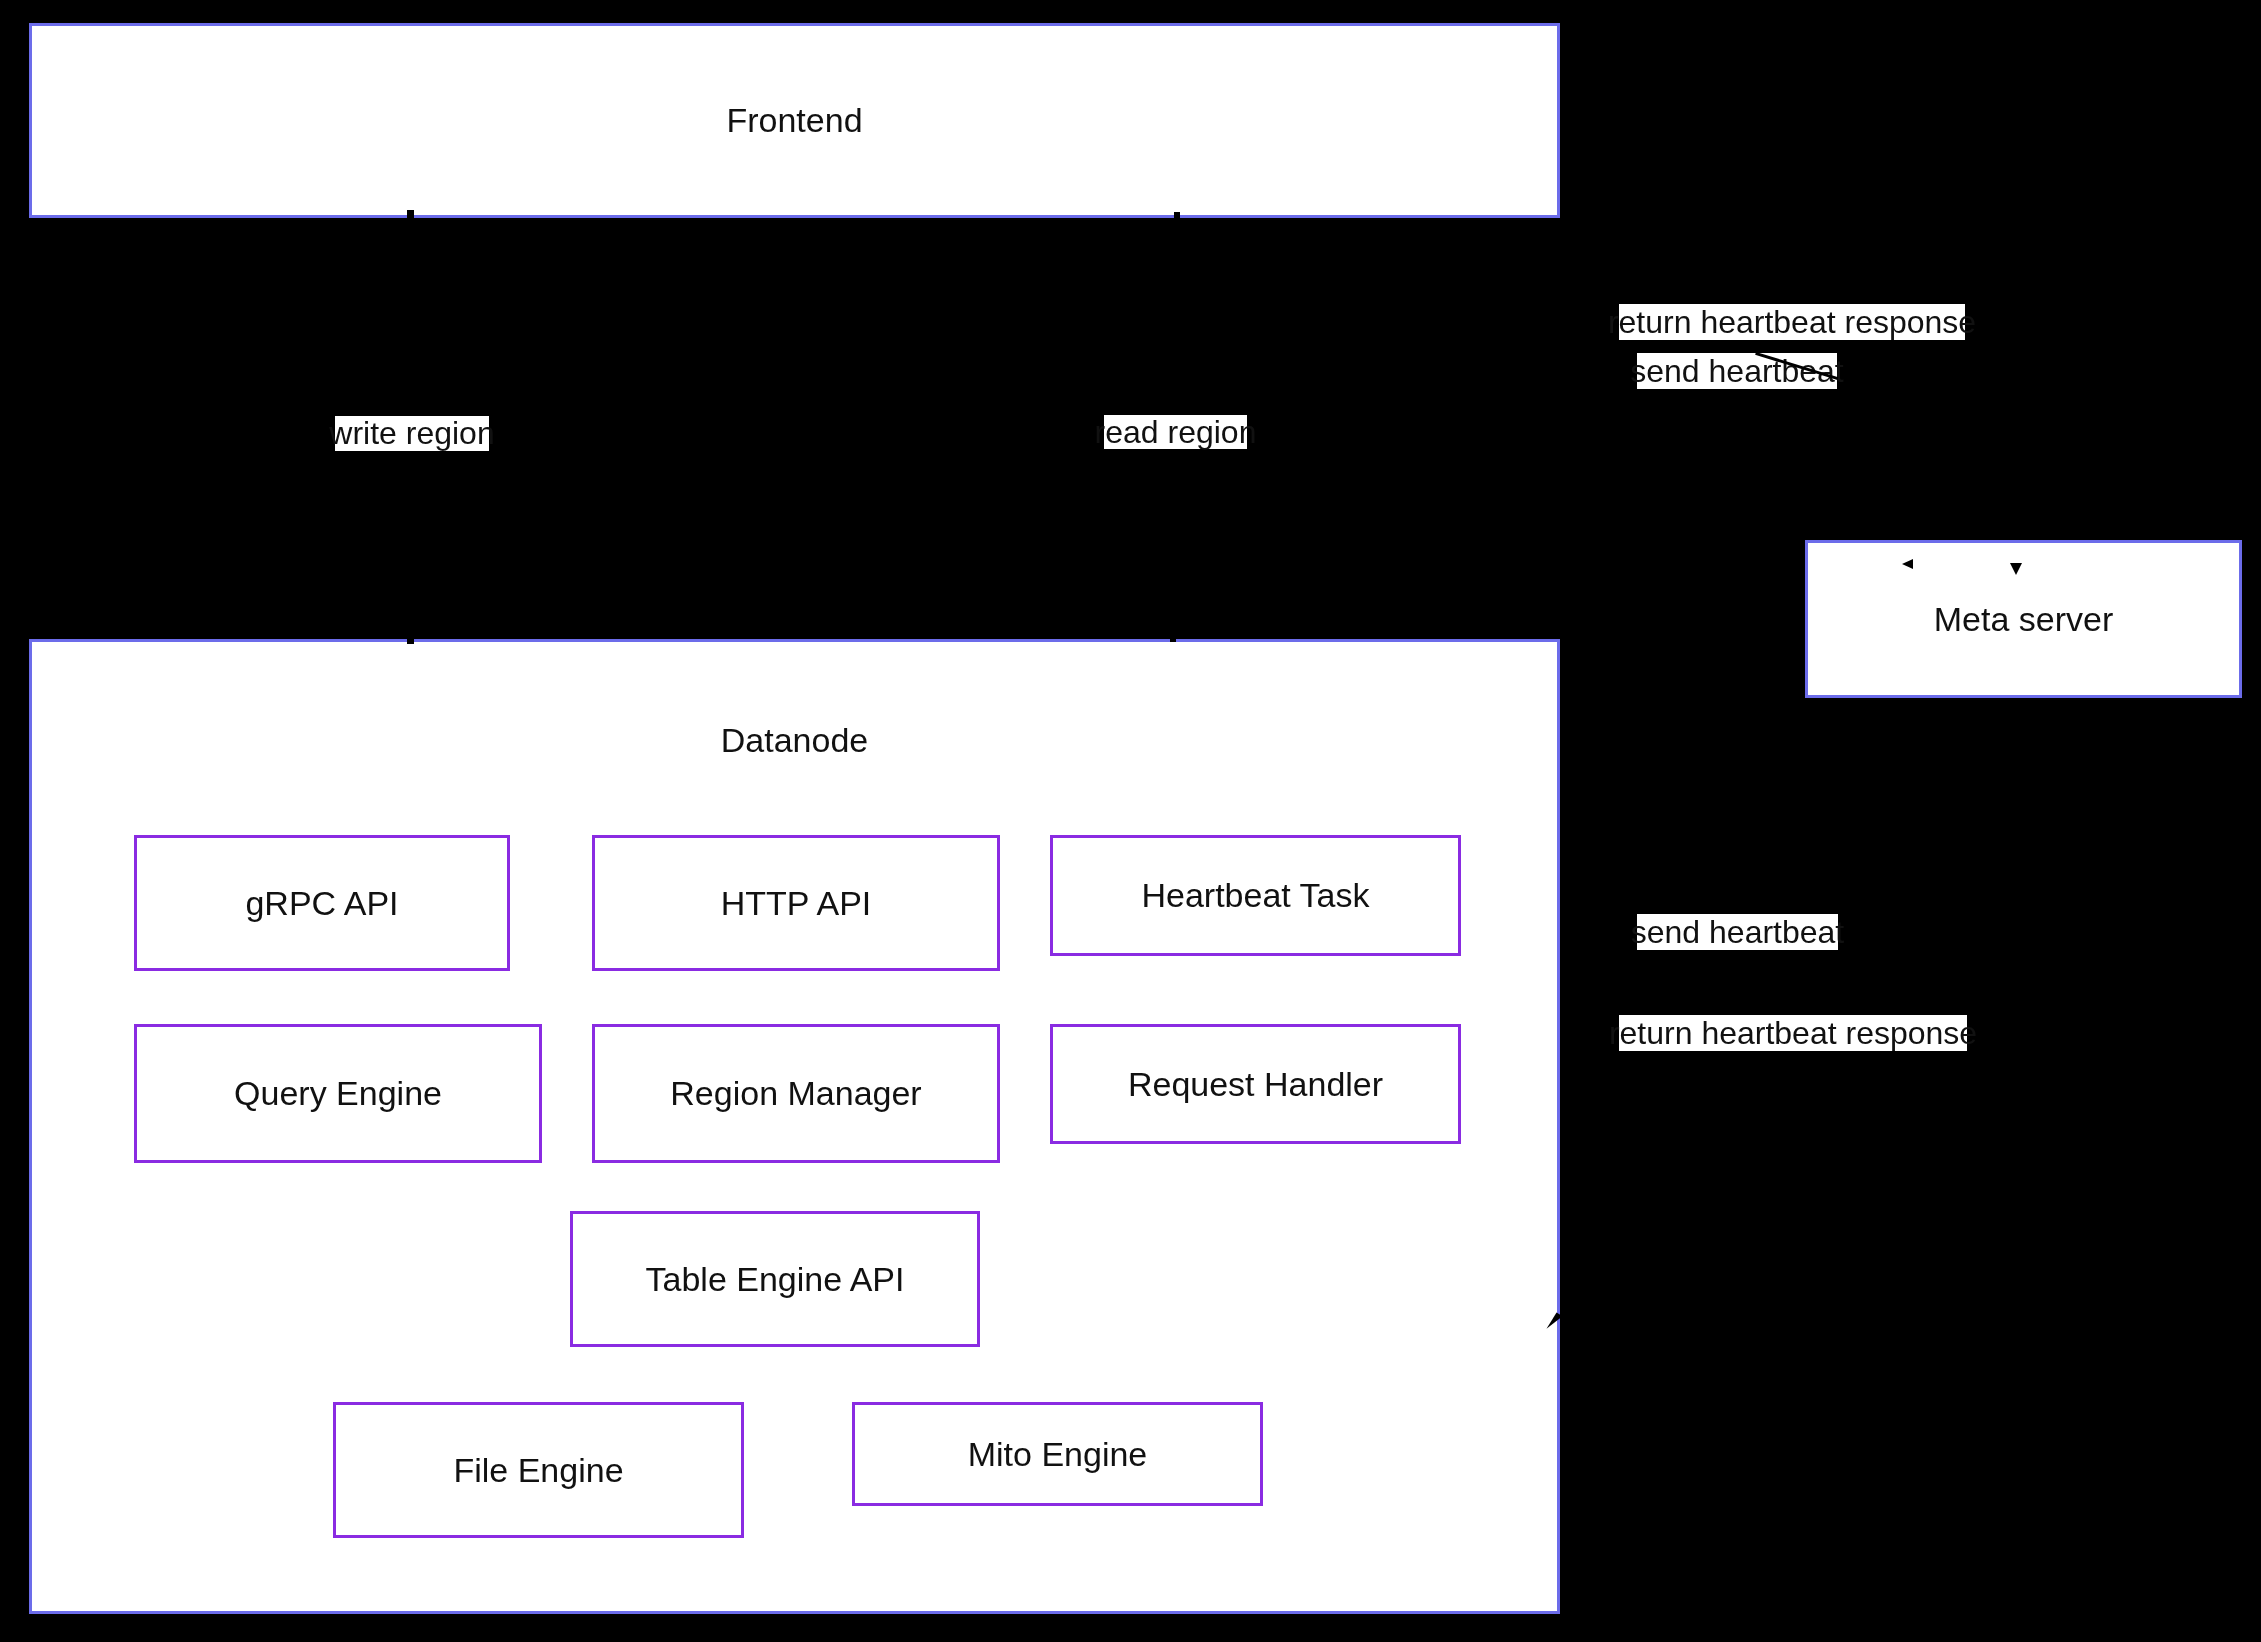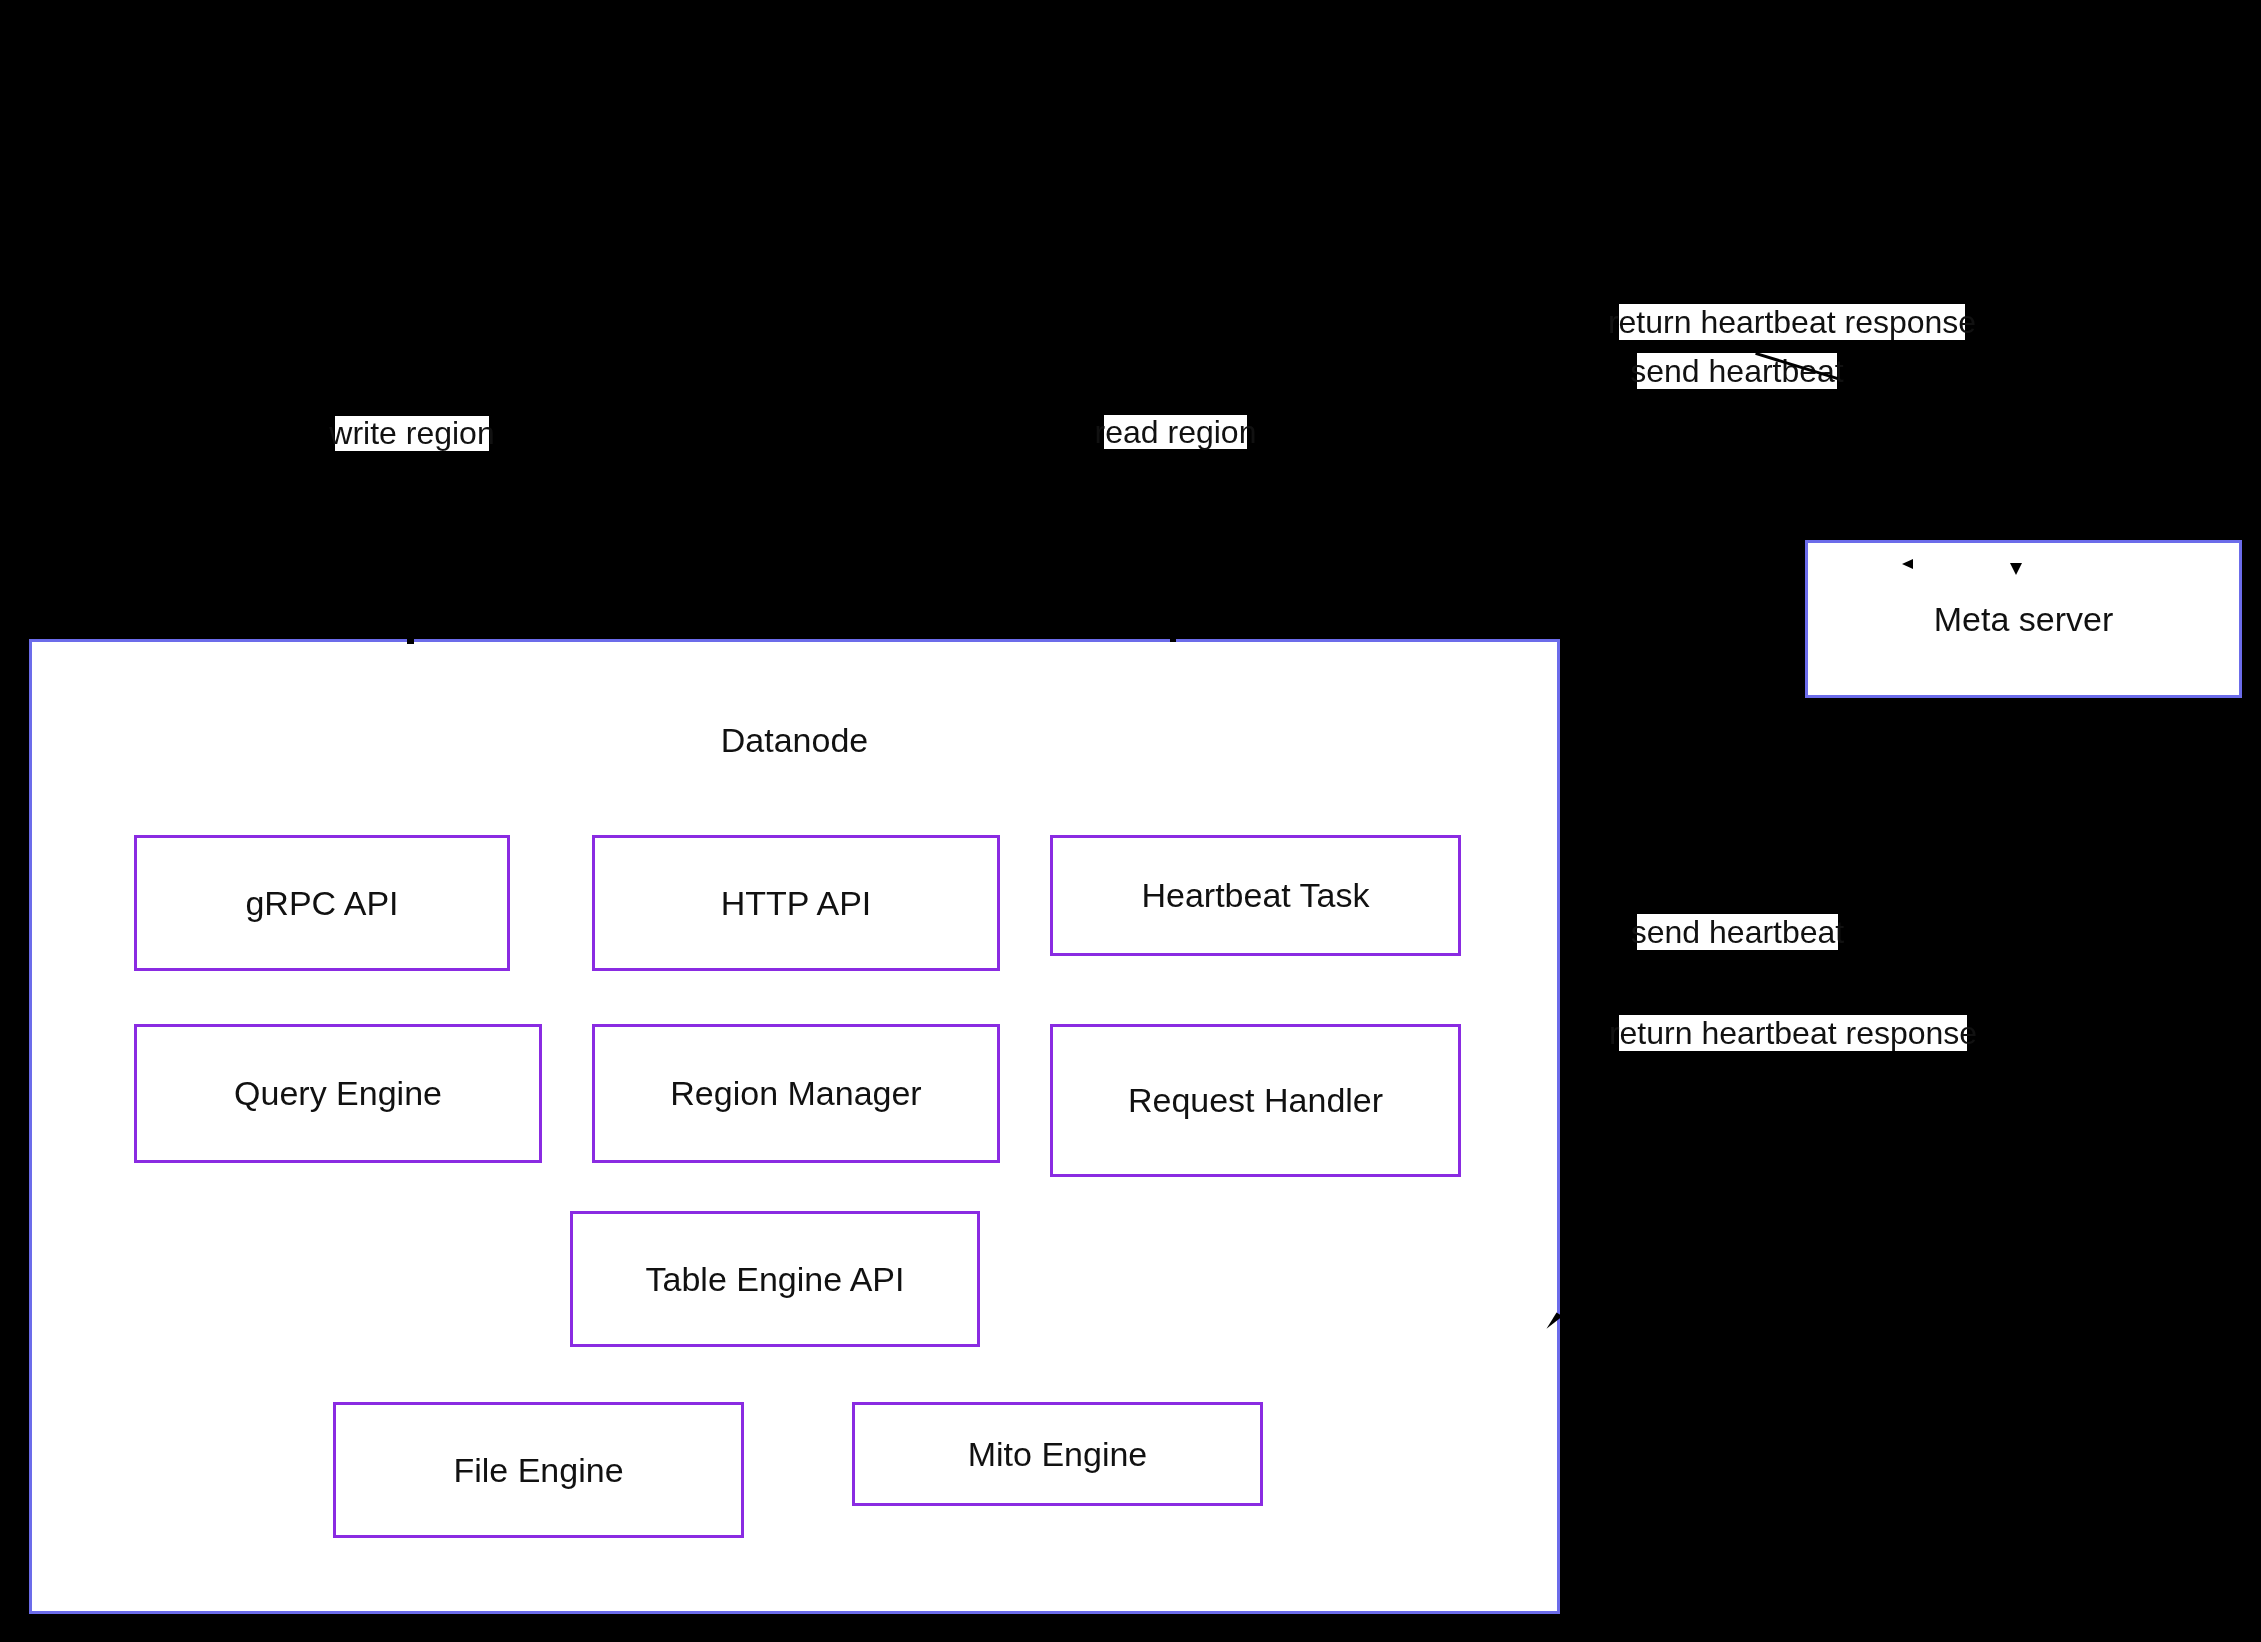--- a/index.html
+++ b/index.html
@@ -46,20 +46,23 @@
   }
   .tri.dleft{border-top:4px solid transparent;border-right:7.4px solid transparent;border-bottom:0;
     border-left:0;width:0;height:0;
     border-top:19px solid #000;transform:rotate(32deg);}
 </style>
 </head>
 <body>
 
 <div class="canvas">
 
+  <div class="cluster" style="left:29px;top:23px;width:1531px;height:195px;">
+    <div class="cluster-label centered">Frontend</div>
+  </div>
 
   <div class="cluster" style="left:29px;top:639px;width:1531px;height:975px;">
     <div class="cluster-label" style="top:79px;">Datanode</div>
   </div>
 
   <div class="cluster" style="left:1805px;top:540px;width:437px;height:158px;">
     <div class="cluster-label centered">Meta server</div>
   </div>
 
   <div class="node" style="left:134px;top:835px;width:376px;height:136px;text-align:center;">
@@ -71,21 +74,21 @@
   <div class="node" style="left:1050px;top:835px;width:411px;height:121px;">
     <span>Heartbeat Task</span>
   </div>
 
   <div class="node" style="left:134px;top:1024px;width:408px;height:139px;">
     <span>Query Engine</span>
   </div>
   <div class="node" style="left:592px;top:1024px;width:408px;height:139px;">
     <span>Region Manager</span>
   </div>
-  <div class="node" style="left:1050px;top:1024px;width:411px;height:153px;">
+  <div class="node" style="left:1050px;top:1024px;width:411px;height:120px;">
     <span>Request Handler</span>
   </div>
 
   <div class="node" style="left:570px;top:1211px;width:410px;height:136px;">
     <span>Table Engine API</span>
   </div>
 
   <div class="node" style="left:333px;top:1402px;width:411px;height:136px;">
     <span>File Engine</span>
   </div>

